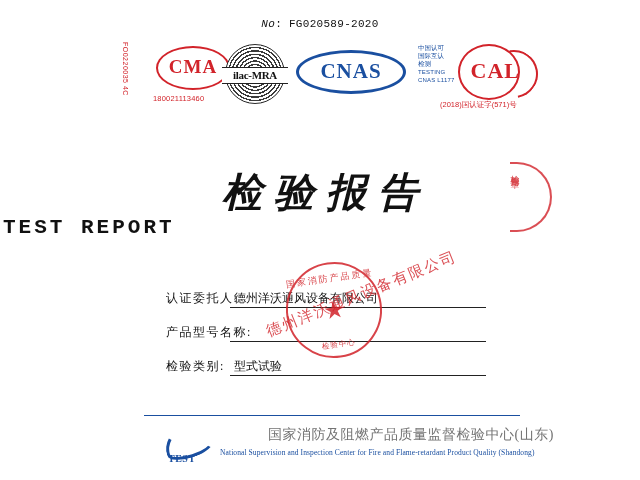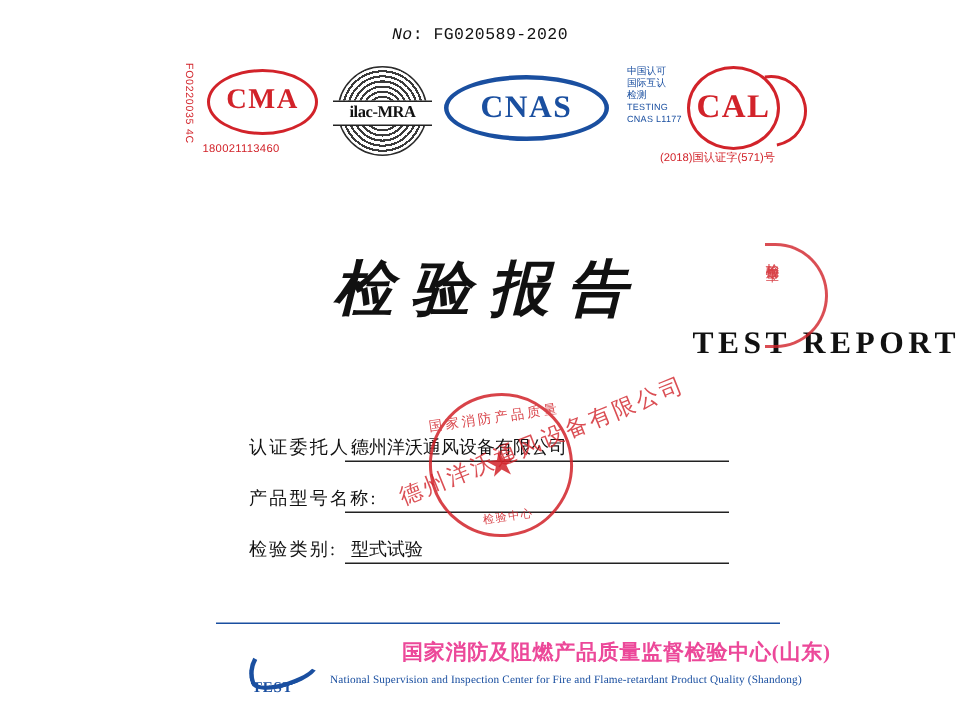--- a/index.html
+++ b/index.html
@@ -61,21 +61,21 @@
     font-size: 7px;
     font-family: "Liberation Sans", sans-serif;
     writing-mode: vertical-rl;
     text-orientation: mixed;
     letter-spacing: .5px;
     line-height: 14px;
     white-space: nowrap;
   }
 
   
-  .logo-cma { left: 18px; width: 80px; height: 66px; }
+  .logo-cma { left: 36px; width: 80px; height: 66px; }
   .cma-oval {
     position: absolute;
     left: 2px; top: 2px;
     width: 74px; height: 44px;
     border: 2.5px solid #d2232a;
     border-radius: 50%/50%;
     box-sizing: border-box;
   }
   .cma-text {
     position: absolute;
@@ -167,21 +167,21 @@
     left: 10px; top: 0px;
     width: 62px; height: 56px;
     border: 2.5px solid #d2232a;
     border-radius: 50%;
     box-sizing: border-box;
   }
   .cal-letters {
     position: absolute;
     left: 10px; top: 14px;
     width: 62px;
-    text-align: center;
+    text-align: right;
     font-family: "Liberation Serif", serif;
     font-weight: bold;
     font-size: 22px;
     color: #d2232a;
     letter-spacing: 1px;
   }
   .cal-swoosh {
     position: absolute;
     left: 42px; top: 6px;
     width: 44px; height: 44px;
@@ -213,22 +213,22 @@
     letter-spacing: 12px;
     text-indent: 12px;
     color: #111;
     font-style: italic;
   }
   .title-en {
     position: absolute;
     top: 216px;
     left: 0;
     width: 640px;
-    text-align: right;
-    font-family: Liberation Serif, serif;
+    text-align: left;
+    font-family: Liberation Mono, monospace;
     font-weight: bold;
     font-size: 21px;
     letter-spacing: 3px;
     text-indent: 3px;
     color: #111;
   }
 
   
   .fields {
     position: absolute;
@@ -385,23 +385,23 @@
     font-weight: bold;
     font-size: 10px;
     color: #1a4fa0;
     letter-spacing: .5px;
   }
   .footer-cn {
     position: absolute;
     left: 76px;
     top: 2px;
     font-family: "Liberation Serif", serif;
-    font-weight: bold;
+    font-weight: normal;
     font-size: 14px;
-    color: #ec4899;
+    color: #737373;
     letter-spacing: .5px;
     white-space: nowrap;
     padding-left: 48px;
   }
   .footer-en {
     position: absolute;
     left: 76px;
     top: 24px;
     font-family: "Liberation Serif", serif;
     font-size: 7.5px;

